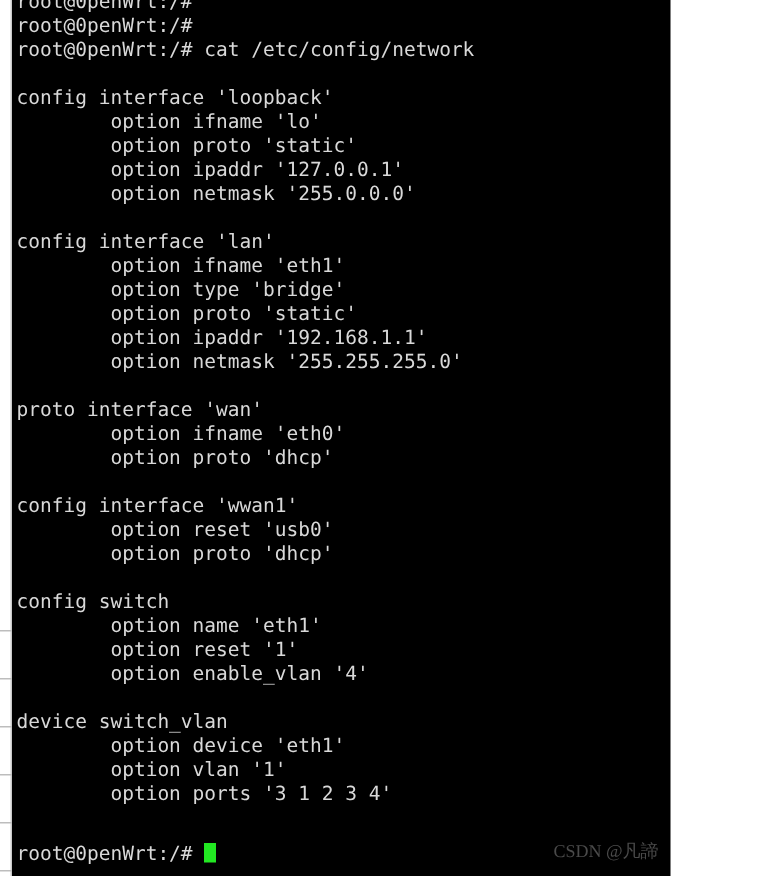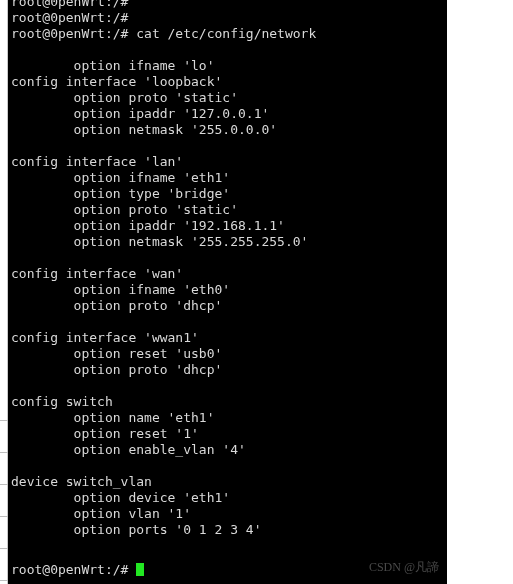--- a/index.html
+++ b/index.html
@@ -109,50 +109,50 @@
       <div class="tick" style="top: 548px;"></div>
       <div class="tick" style="top: 580px;"></div>
     </div>
 
   <div id="terminal">
     <div id="term-lines">
         <div class="line">root@0penWrt:/#</div>
         <div class="line">root@0penWrt:/#</div>
         <div class="line">root@0penWrt:/# cat /etc/config/network</div>
         <div class="line blank"></div>
+        <div class="line">config interface 'loopback'</div>
         <div class="line">        option ifname 'lo'</div>
-        <div class="line">config interface 'loopback'</div>
         <div class="line">        option proto 'static'</div>
         <div class="line">        option ipaddr '127.0.0.1'</div>
         <div class="line">        option netmask '255.0.0.0'</div>
         <div class="line blank"></div>
         <div class="line">config interface 'lan'</div>
         <div class="line">        option ifname 'eth1'</div>
         <div class="line">        option type 'bridge'</div>
         <div class="line">        option proto 'static'</div>
         <div class="line">        option ipaddr '192.168.1.1'</div>
         <div class="line">        option netmask '255.255.255.0'</div>
         <div class="line blank"></div>
-        <div class="line">config interface 'wan'</div>
+        <div class="line">proto interface 'wan'</div>
         <div class="line">        option ifname 'eth0'</div>
         <div class="line">        option proto 'dhcp'</div>
         <div class="line blank"></div>
         <div class="line">config interface 'wwan1'</div>
         <div class="line">        option reset 'usb0'</div>
         <div class="line">        option proto 'dhcp'</div>
         <div class="line blank"></div>
         <div class="line">config switch</div>
         <div class="line">        option name 'eth1'</div>
         <div class="line">        option reset '1'</div>
         <div class="line">        option enable_vlan '4'</div>
         <div class="line blank"></div>
         <div class="line">device switch_vlan</div>
         <div class="line">        option device 'eth1'</div>
         <div class="line">        option vlan '1'</div>
-        <div class="line">        option ports '0 1 2 3 4'</div>
+        <div class="line">        option ports '3 1 2 3 4'</div>
         <div class="line blank"></div>
       </div>
 
     <div id="prompt-line"><span>root@0penWrt:/# </span><span id="cursor"></span></div>
 
     <div id="watermark">CSDN @凡諦</div>
   </div>
 
 </div>
 

